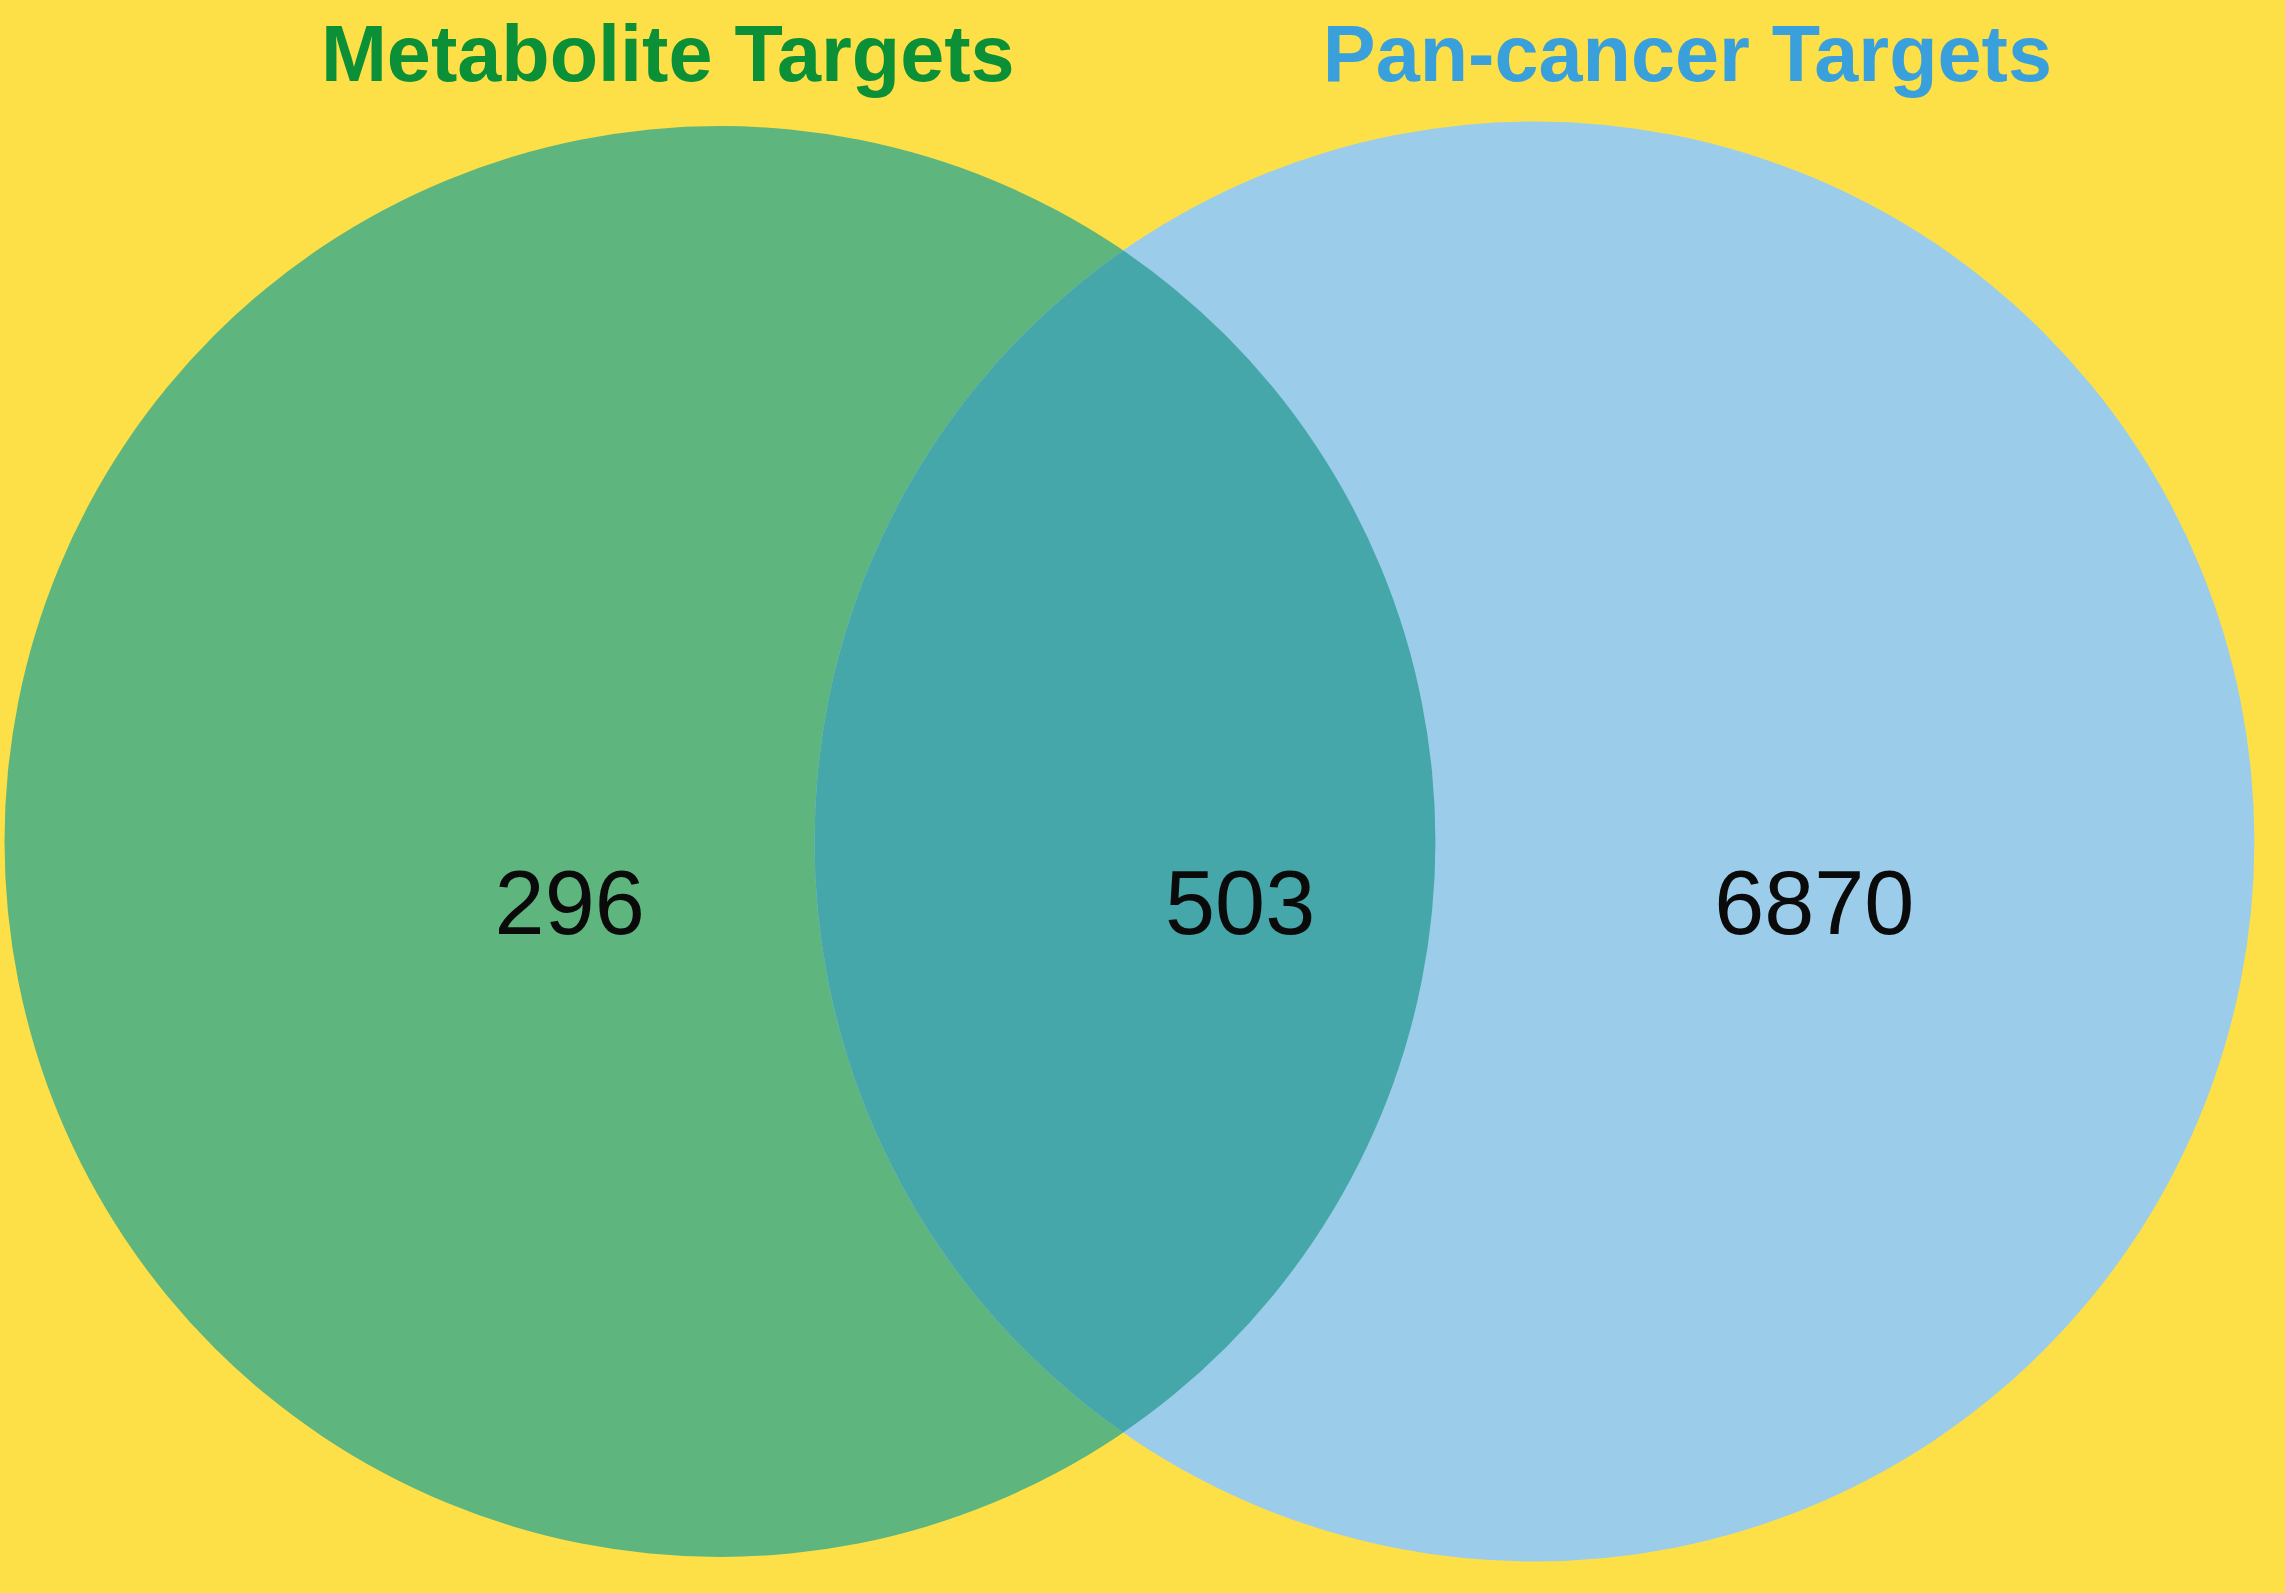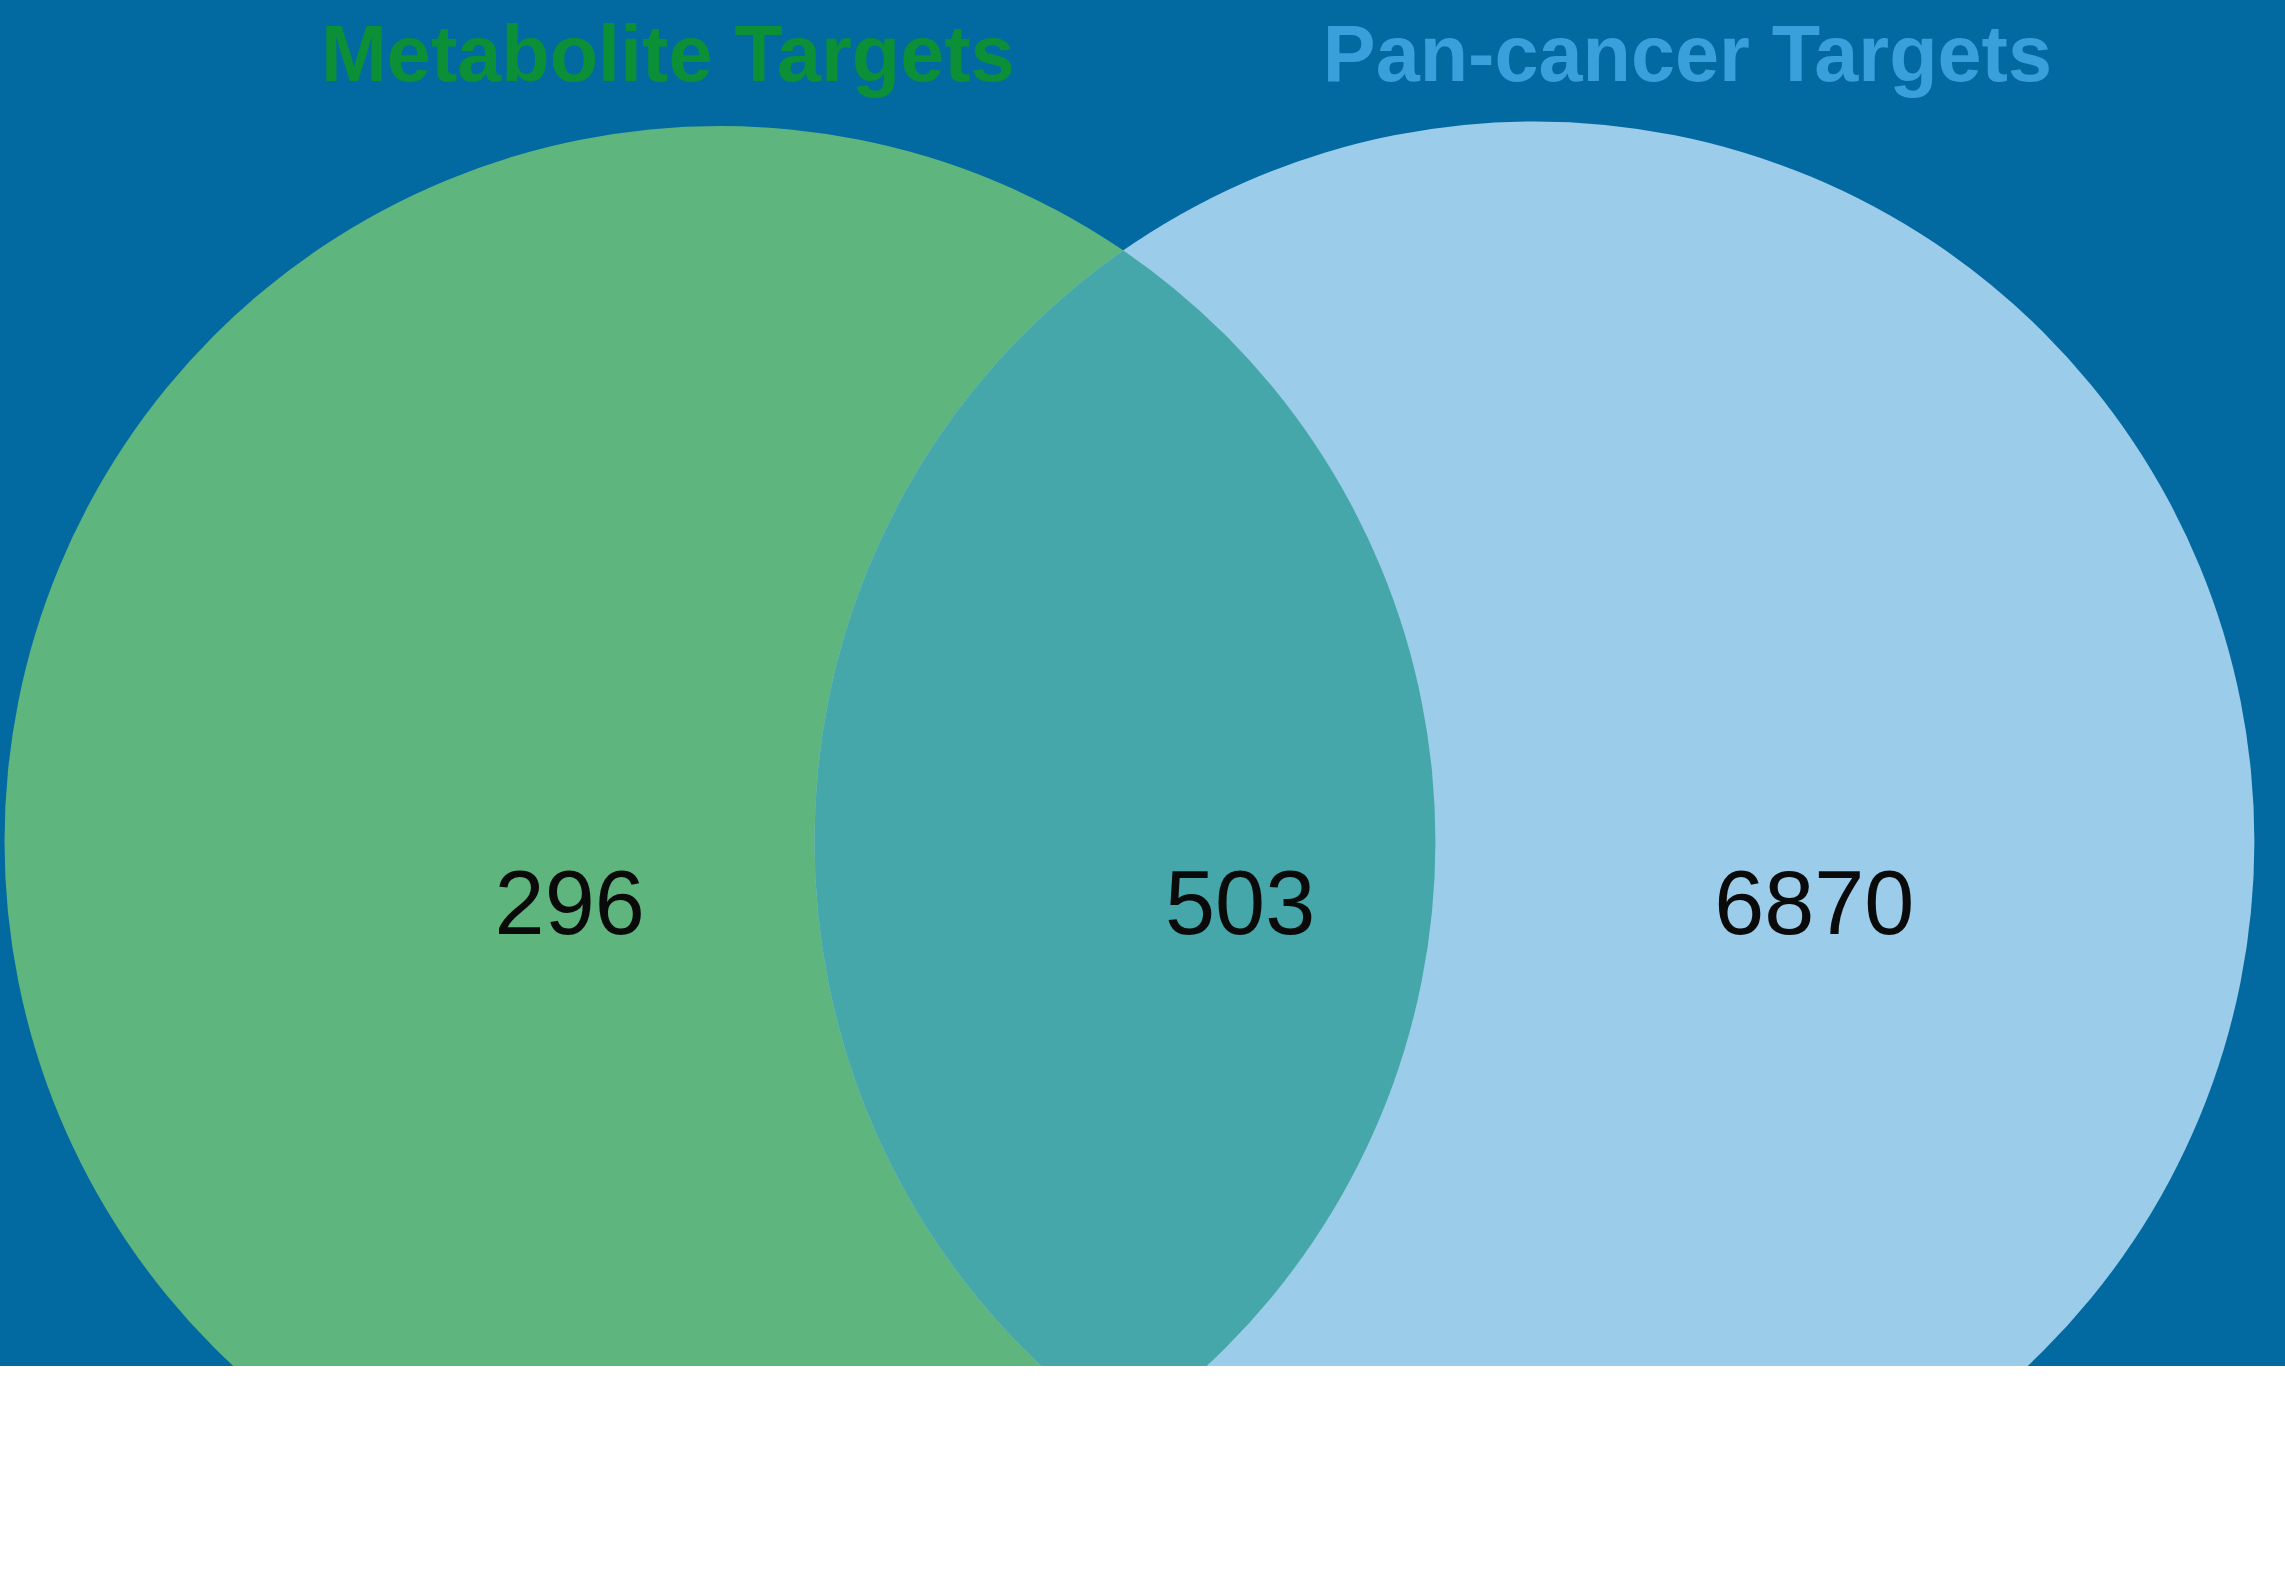--- a/index.html
+++ b/index.html
@@ -2,23 +2,23 @@
 <html style="font-size:14.4px"><head>
 <meta charset="utf-8">
 <style>
   html, body {
     margin: 0;
     padding: 0;
     background: #ffffff;
   }
   .figure-wrap {
     width: 2285px;
-    height: 1366px;
+    height: 1593px;
     position: relative;
-    background: #0369a1;
+    background: #fde047;
     overflow: hidden;
   }
   svg {
     display: block;
     font-family: "Liberation Sans", "DejaVu Sans", sans-serif;
   }
   .set-title {
     font-size: 88px;
     font-weight: 700;
     letter-spacing: 0px;

